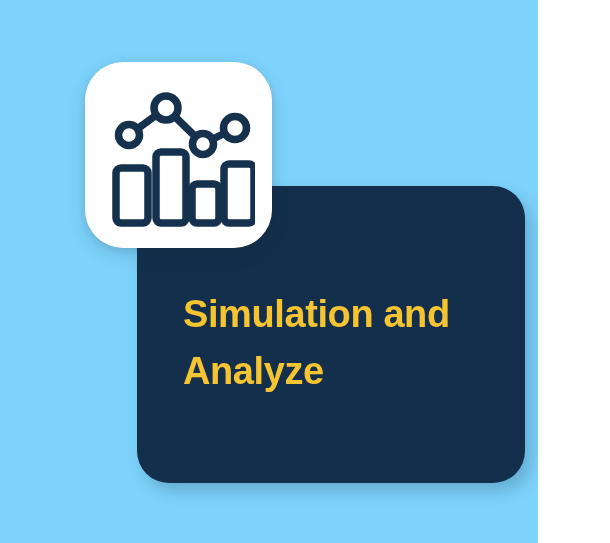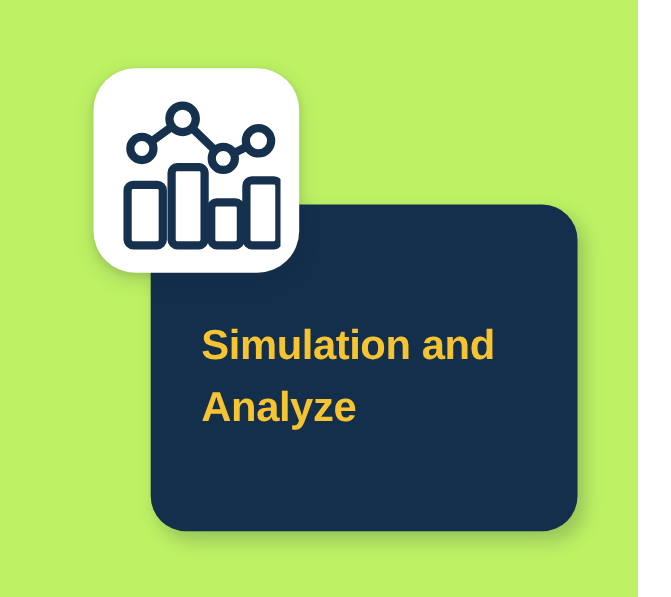--- a/index.html
+++ b/index.html
@@ -10,23 +10,23 @@
   body {
     width: 610px;
     height: 543px;
     background: #ffffff;
     font-family: "Liberation Sans", sans-serif;
     overflow: hidden;
   }
 
   #stage {
     position: relative;
-    width: 580px;
+    width: 538px;
     height: 543px;
-    background: #bef264;
+    background: #7dd3fc;
   }
 
   
   .feature-card {
     position: absolute;
     left: 137px;
     top: 186px;
     width: 388px;
     height: 297px;
     background: #132f4c;

